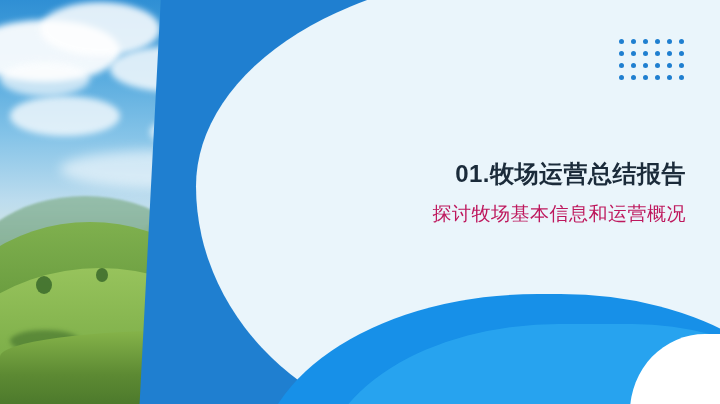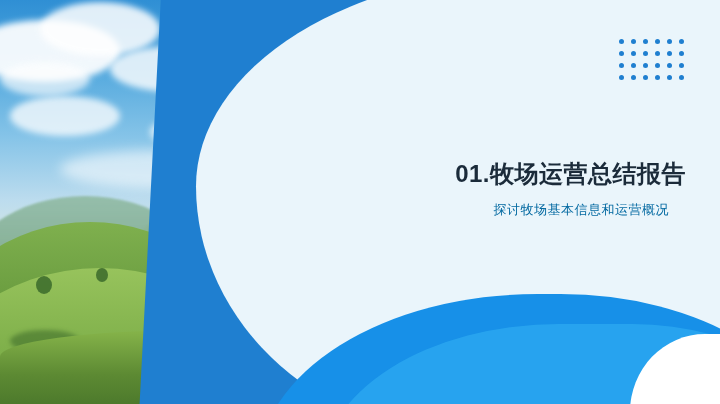--- a/index.html
+++ b/index.html
@@ -165,23 +165,23 @@
   }
   .slide-title {
     margin: 0;
     font-size: 24px;
     font-weight: bold;
     color: #1b2b3a;
     letter-spacing: .5px;
     line-height: 1.2;
   }
   .slide-subtitle {
-    margin: 12px 17px 0 0;
-    font-size: 13px;
-    color: #0369a1;
+    margin: 12px 0 0 0;
+    font-size: 19px;
+    color: #be185d;
     letter-spacing: .5px;
   }
 </style>
 </head>
 <body>
 
 <div id="slide">
 
   <div class="photo">
     <div class="sky"></div>

